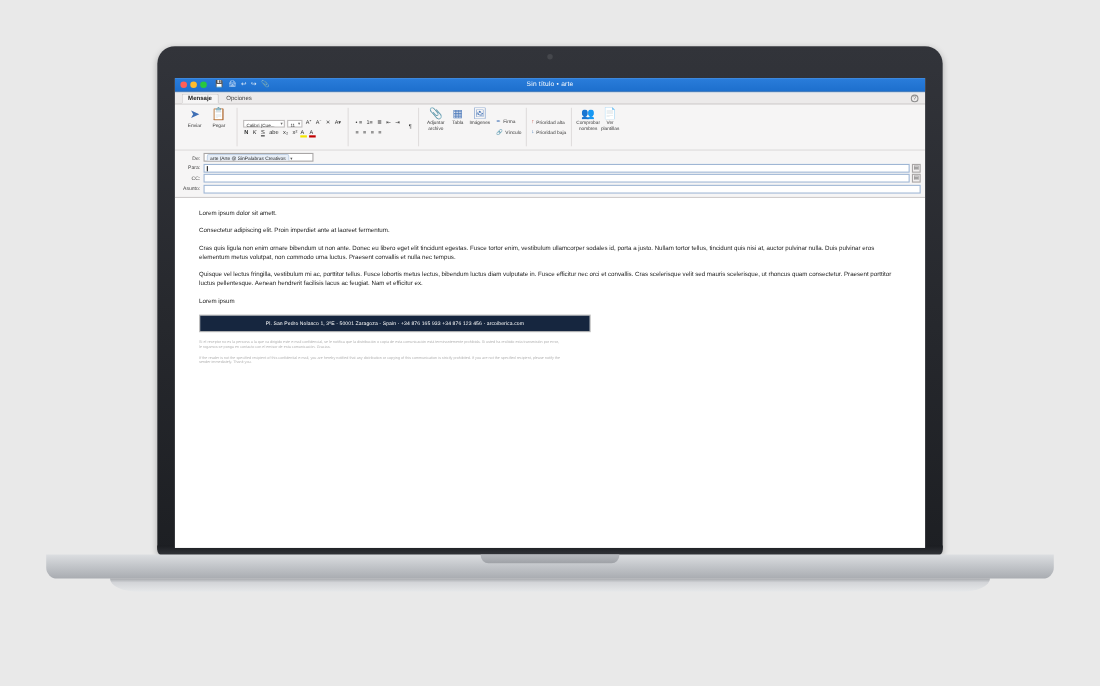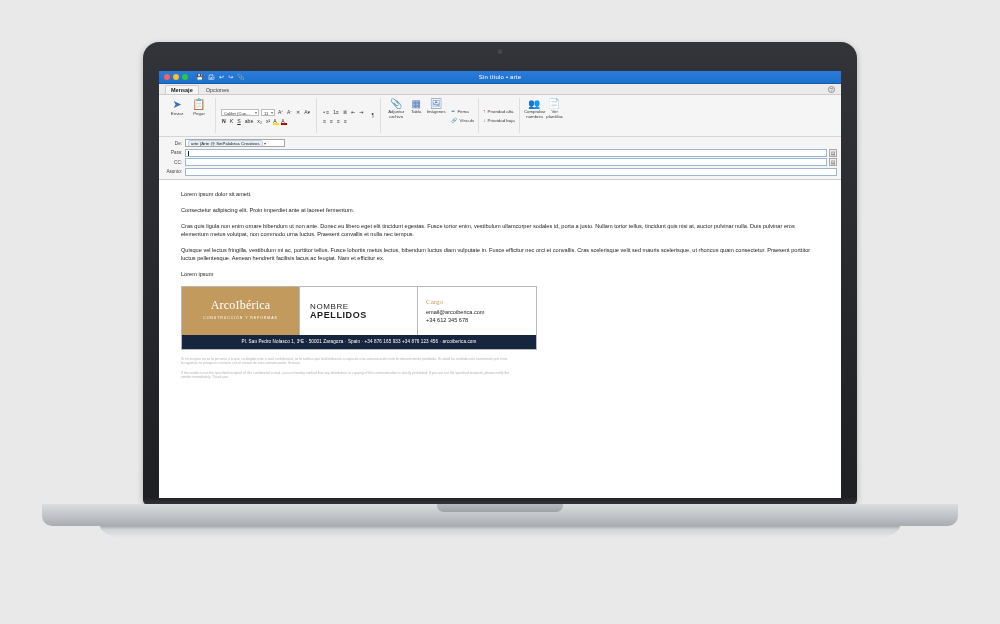--- a/index.html
+++ b/index.html
@@ -375,35 +375,20 @@
     </div>
 
     <div class="body-area">
       <p>Lorem ipsum dolor sit amett.</p>
       <p>Consectetur adipiscing elit. Proin imperdiet ante at laoreet fermentum.</p>
       <p>Cras quis ligula non enim ornare bibendum ut non ante. Donec eu libero eget elit tincidunt egestas. Fusce tortor enim, vestibulum ullamcorper sodales id, porta a justo. Nullam tortor tellus, tincidunt quis nisi at, auctor pulvinar nulla. Duis pulvinar eros elementum metus volutpat, non commodo urna luctus. Praesent convallis et nulla nec tempus.</p>
       <p>Quisque vel lectus fringilla, vestibulum mi ac, porttitor tellus. Fusce lobortis metus lectus, bibendum luctus diam vulputate in. Fusce efficitur nec orci et convallis. Cras scelerisque velit sed mauris scelerisque, ut rhoncus quam consectetur. Praesent porttitor luctus pellentesque. Aenean hendrerit facilisis lacus ac feugiat. Nam et efficitur ex.</p>
       <p>Lorem ipsum</p>
 
       <div class="sig">
-        <div class="sig-top">
-          <div class="sig-logo">
-            <div class="brand">ArcoIbérica</div>
-            <div class="tag">CONSTRUCCIÓN Y REFORMAS</div>
-          </div>
-          <div class="sig-name">
-            <div class="n1">NOMBRE</div>
-            <div class="n2">APELLIDOS</div>
-          </div>
-          <div class="sig-contact">
-            <div class="cargo">Cargo</div>
-            <div class="line">email@arcoiberica.com</div>
-            <div class="line">+34 612 345 678</div>
-          </div>
-        </div>
         <div class="sig-bar">Pl. San Pedro Nolasco 1, 3ºE · 50001 Zaragoza · Spain · +34 876 165 933 +34 876 123 456 · arcoiberica.com</div>
       </div>
 
       <div class="disclaimer">
         <p>Si el receptor no es la persona a la que va dirigido este e-mail confidencial, se le notifica que la distribución o copia de esta comunicación está terminantemente prohibida. Si usted ha recibido esta transmisión por error, le rogamos se ponga en contacto con el emisor de esta comunicación. Gracias.</p>
         <p>If the reader is not the specified recipient of this confidential e-mail, you are hereby notified that any distribution or copying of this communication is strictly prohibited. If you are not the specified recipient, please notify the sender immediately. Thank you.</p>
       </div>
     </div>
 
   </div>

